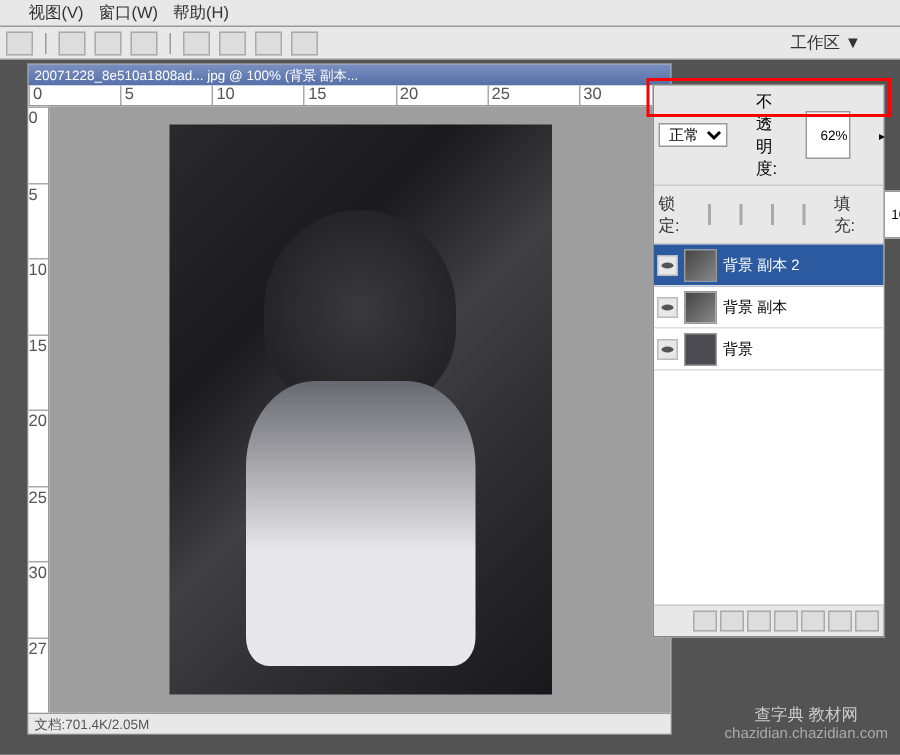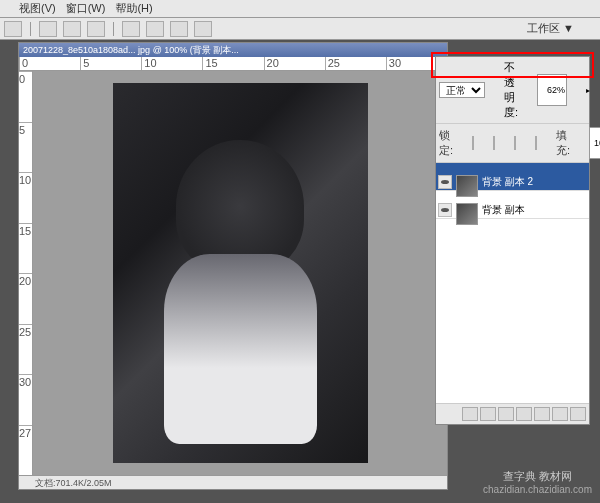--- a/index.html
+++ b/index.html
@@ -14,30 +14,30 @@
 .doc-title{background:linear-gradient(#7a8fc0,#5570a8);height:14px;font-size:9px;color:#fff;padding:1px 4px;white-space:nowrap;overflow:hidden}
 .ruler-h{background:#fff;height:14px;border-bottom:1px solid #999;display:flex;font-size:8px;color:#555}
 .ruler-h span{border-left:1px solid #aaa;padding-left:2px;flex:1}
 .doc-body{display:flex;height:calc(100% - 42px)}
 .ruler-v{background:#fff;width:14px;border-right:1px solid #999;display:flex;flex-direction:column;font-size:8px;color:#555}
 .ruler-v span{border-top:1px solid #aaa;padding-top:1px;flex:1}
 .canvas{flex:1;background:#9e9e9e;display:flex;align-items:center;justify-content:center;position:relative}
 .photo{width:255px;height:380px;background:linear-gradient(135deg,#2a2a2e 0%,#1a1a1d 30%,#404044 50%,#2e2e32 70%,#18181a 100%);position:relative;overflow:hidden}
 .photo::before{content:'';position:absolute;top:15%;left:25%;width:50%;height:35%;background:radial-gradient(ellipse,#3a3a3e 0%,#252528 70%);border-radius:50% 50% 40% 40%}
 .photo::after{content:'';position:absolute;bottom:5%;left:20%;width:60%;height:50%;background:linear-gradient(180deg,#686870 0%,#e8e8ea 60%);border-radius:30% 30% 10% 10%}
-.status{background:#e8e8e8;height:14px;font-size:9px;color:#555;padding:1px 16px;border-top:1px solid #999}
+.status{background:#e8e8e8;height:14px;font-size:9px;color:#555;padding:1px 4px;border-top:1px solid #999}
 .layers-panel{position:absolute;right:10px;top:56px;width:155px;background:#e8e8e8;border:1px solid #888}
 .red-box{position:absolute;right:6px;top:52px;width:163px;height:26px;border:2px solid #f00;pointer-events:none;z-index:10}
 .panel-row{display:flex;align-items:center;padding:3px;gap:19px;border-bottom:1px solid #ccc}
 .panel-select{border:1px solid #999;background:#fff;height:16px;font-size:10px;padding:0 2px}
 .panel-input{border:1px solid #999;background:#fff;width:30px;height:32px;font-size:9px;text-align:right;padding:0 1px}
 .lock-row{font-size:10px;color:#333}
 .lock-icon{width:14px;height:14px;border:1px solid #aaa;background:#ddd;display:inline-block}
 .layer-list{background:#fff;min-height:240px}
-.layer-item{display:flex;align-items:flex-start;height:28px;border-bottom:1px solid #ddd;padding:12px 2px;gap:4px}
+.layer-item{display:flex;align-items:center;height:28px;border-bottom:1px solid #ddd;padding:0 2px;gap:4px}
 .layer-item.selected{background:#2c5aa0;color:#fff}
 .eye{width:14px;height:14px;border:1px solid #bbb;background:#e8e8e8;position:relative}
 .eye::before{content:'';position:absolute;top:4px;left:2px;width:8px;height:4px;border-radius:50%;background:#555}
 .thumb{width:22px;height:22px;border:1px solid #999;background:linear-gradient(135deg,#444,#888)}
 .thumb.bg{background:#4a4a50}
 .layer-name{font-size:10px}
 .panel-footer{display:flex;justify-content:flex-end;padding:3px;gap:2px;border-top:1px solid #ccc}
 .pf-btn{width:16px;height:14px;border:1px solid #aaa;background:#ddd}
 .watermark{position:absolute;right:8px;bottom:8px;text-align:center;color:#ccc;font-size:13px;font-family:Arial}
 .watermark .sub{font-size:10px;color:#aaa}
@@ -120,20 +120,25 @@
     <div class="layer-item selected">
       <span class="eye"></span>
       <span class="thumb"></span>
       <span class="layer-name">背景 副本 2</span>
     </div>
     <div class="layer-item">
       <span class="eye"></span>
       <span class="thumb"></span>
       <span class="layer-name">背景 副本</span>
     </div>
+    <div class="layer-item">
+      <span class="eye"></span>
+      <span class="thumb bg"></span>
+      <span class="layer-name">背景</span>
+    </div>
   </div>
   <div class="panel-footer">
     <span class="pf-btn"></span>
     <span class="pf-btn"></span>
     <span class="pf-btn"></span>
     <span class="pf-btn"></span>
     <span class="pf-btn"></span>
     <span class="pf-btn"></span>
     <span class="pf-btn"></span>
   </div>

